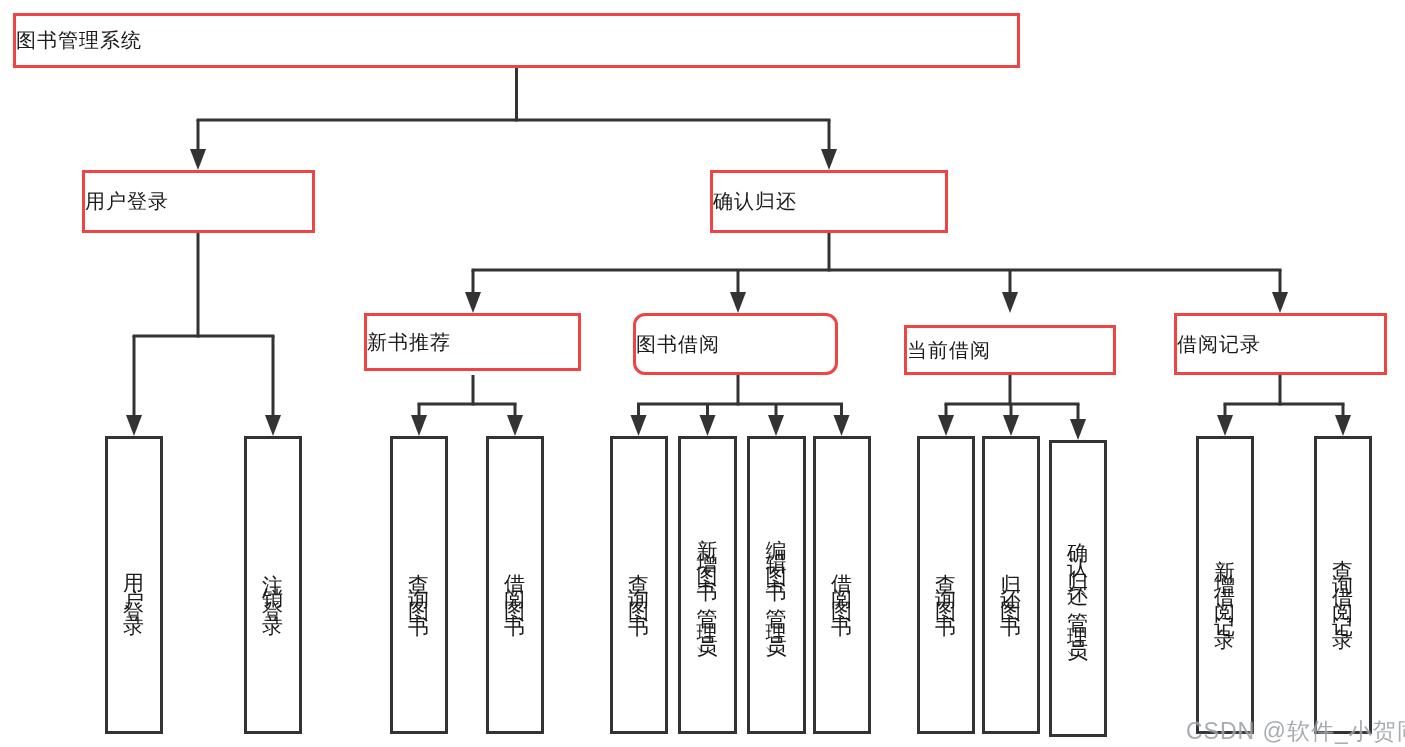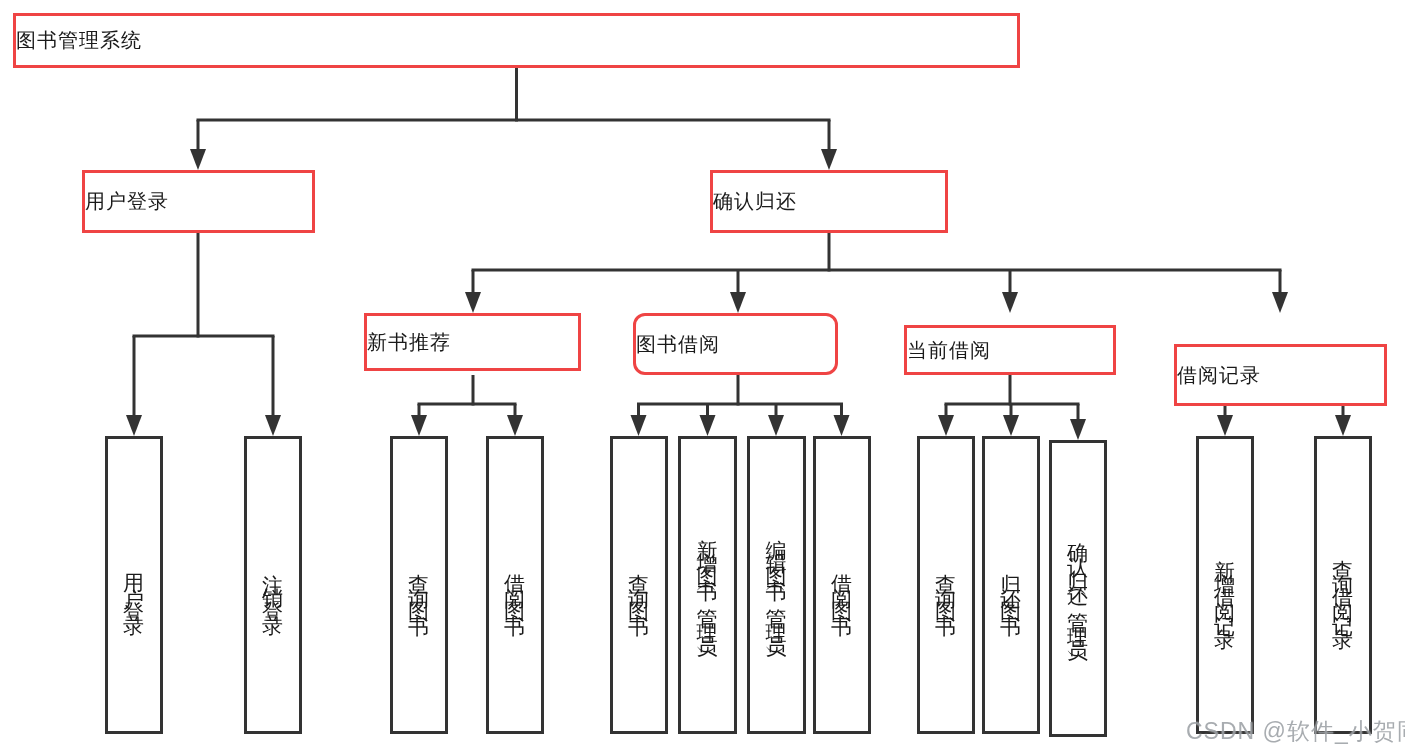--- a/index.html
+++ b/index.html
@@ -151,21 +151,21 @@
 
   <div class="node" style="left:364px; top:313px; width:217px; height:58px;">
     <span>新书推荐</span>
   </div>
   <div class="node" style="left:633px; top:313px; width:205px; height:62px;border-radius:12px;">
     <span>图书借阅</span>
   </div>
   <div class="node" style="left:904px; top:313px; width:212px; height:50px;margin-top:12px;">
     <span>当前借阅</span>
   </div>
-  <div class="node" style="left:1174px; top:313px; width:213px; height:62px;margin-top:31px;">
+  <div class="node" style="left:1174px; top:313px; width:213px; height:62px;">
     <span>借阅记录</span>
   </div>
 
   <div class="vnode" style="left:105px; top:436px; width:58px; height:298px;">
     <span>用户登录</span>
   </div>
   <div class="vnode" style="left:244px; top:436px; width:58px; height:298px;">
     <span>注销登录</span>
   </div>
 

